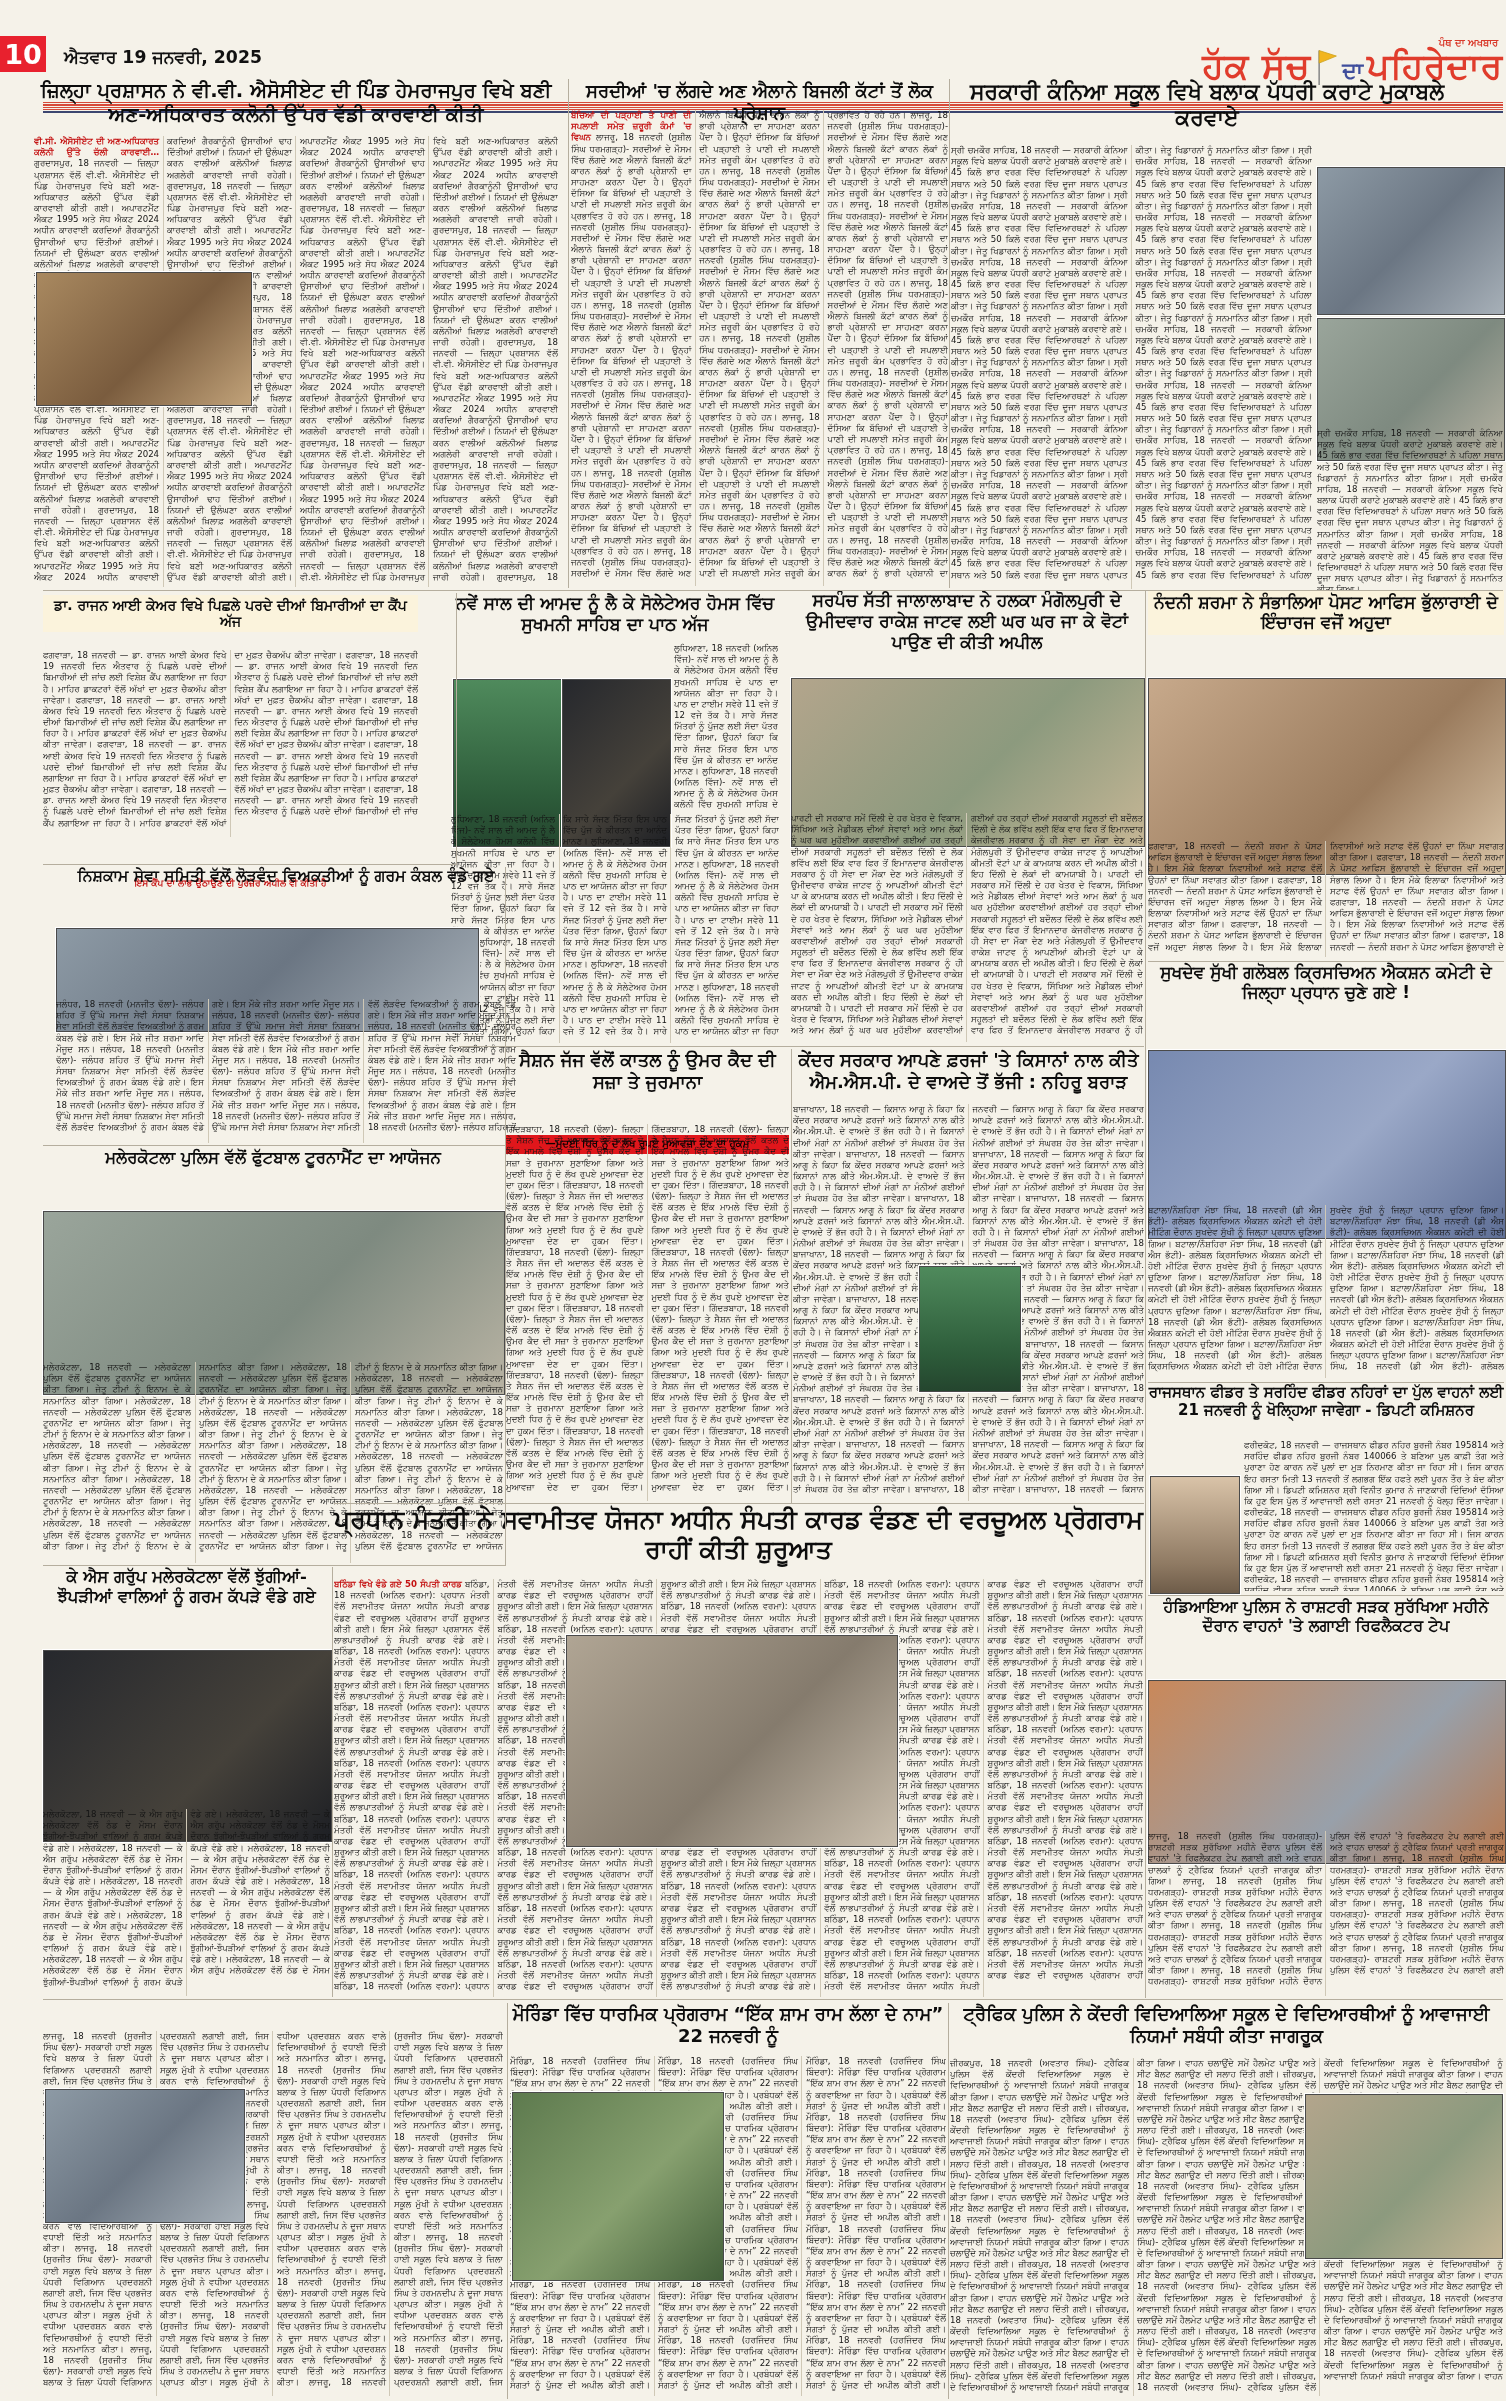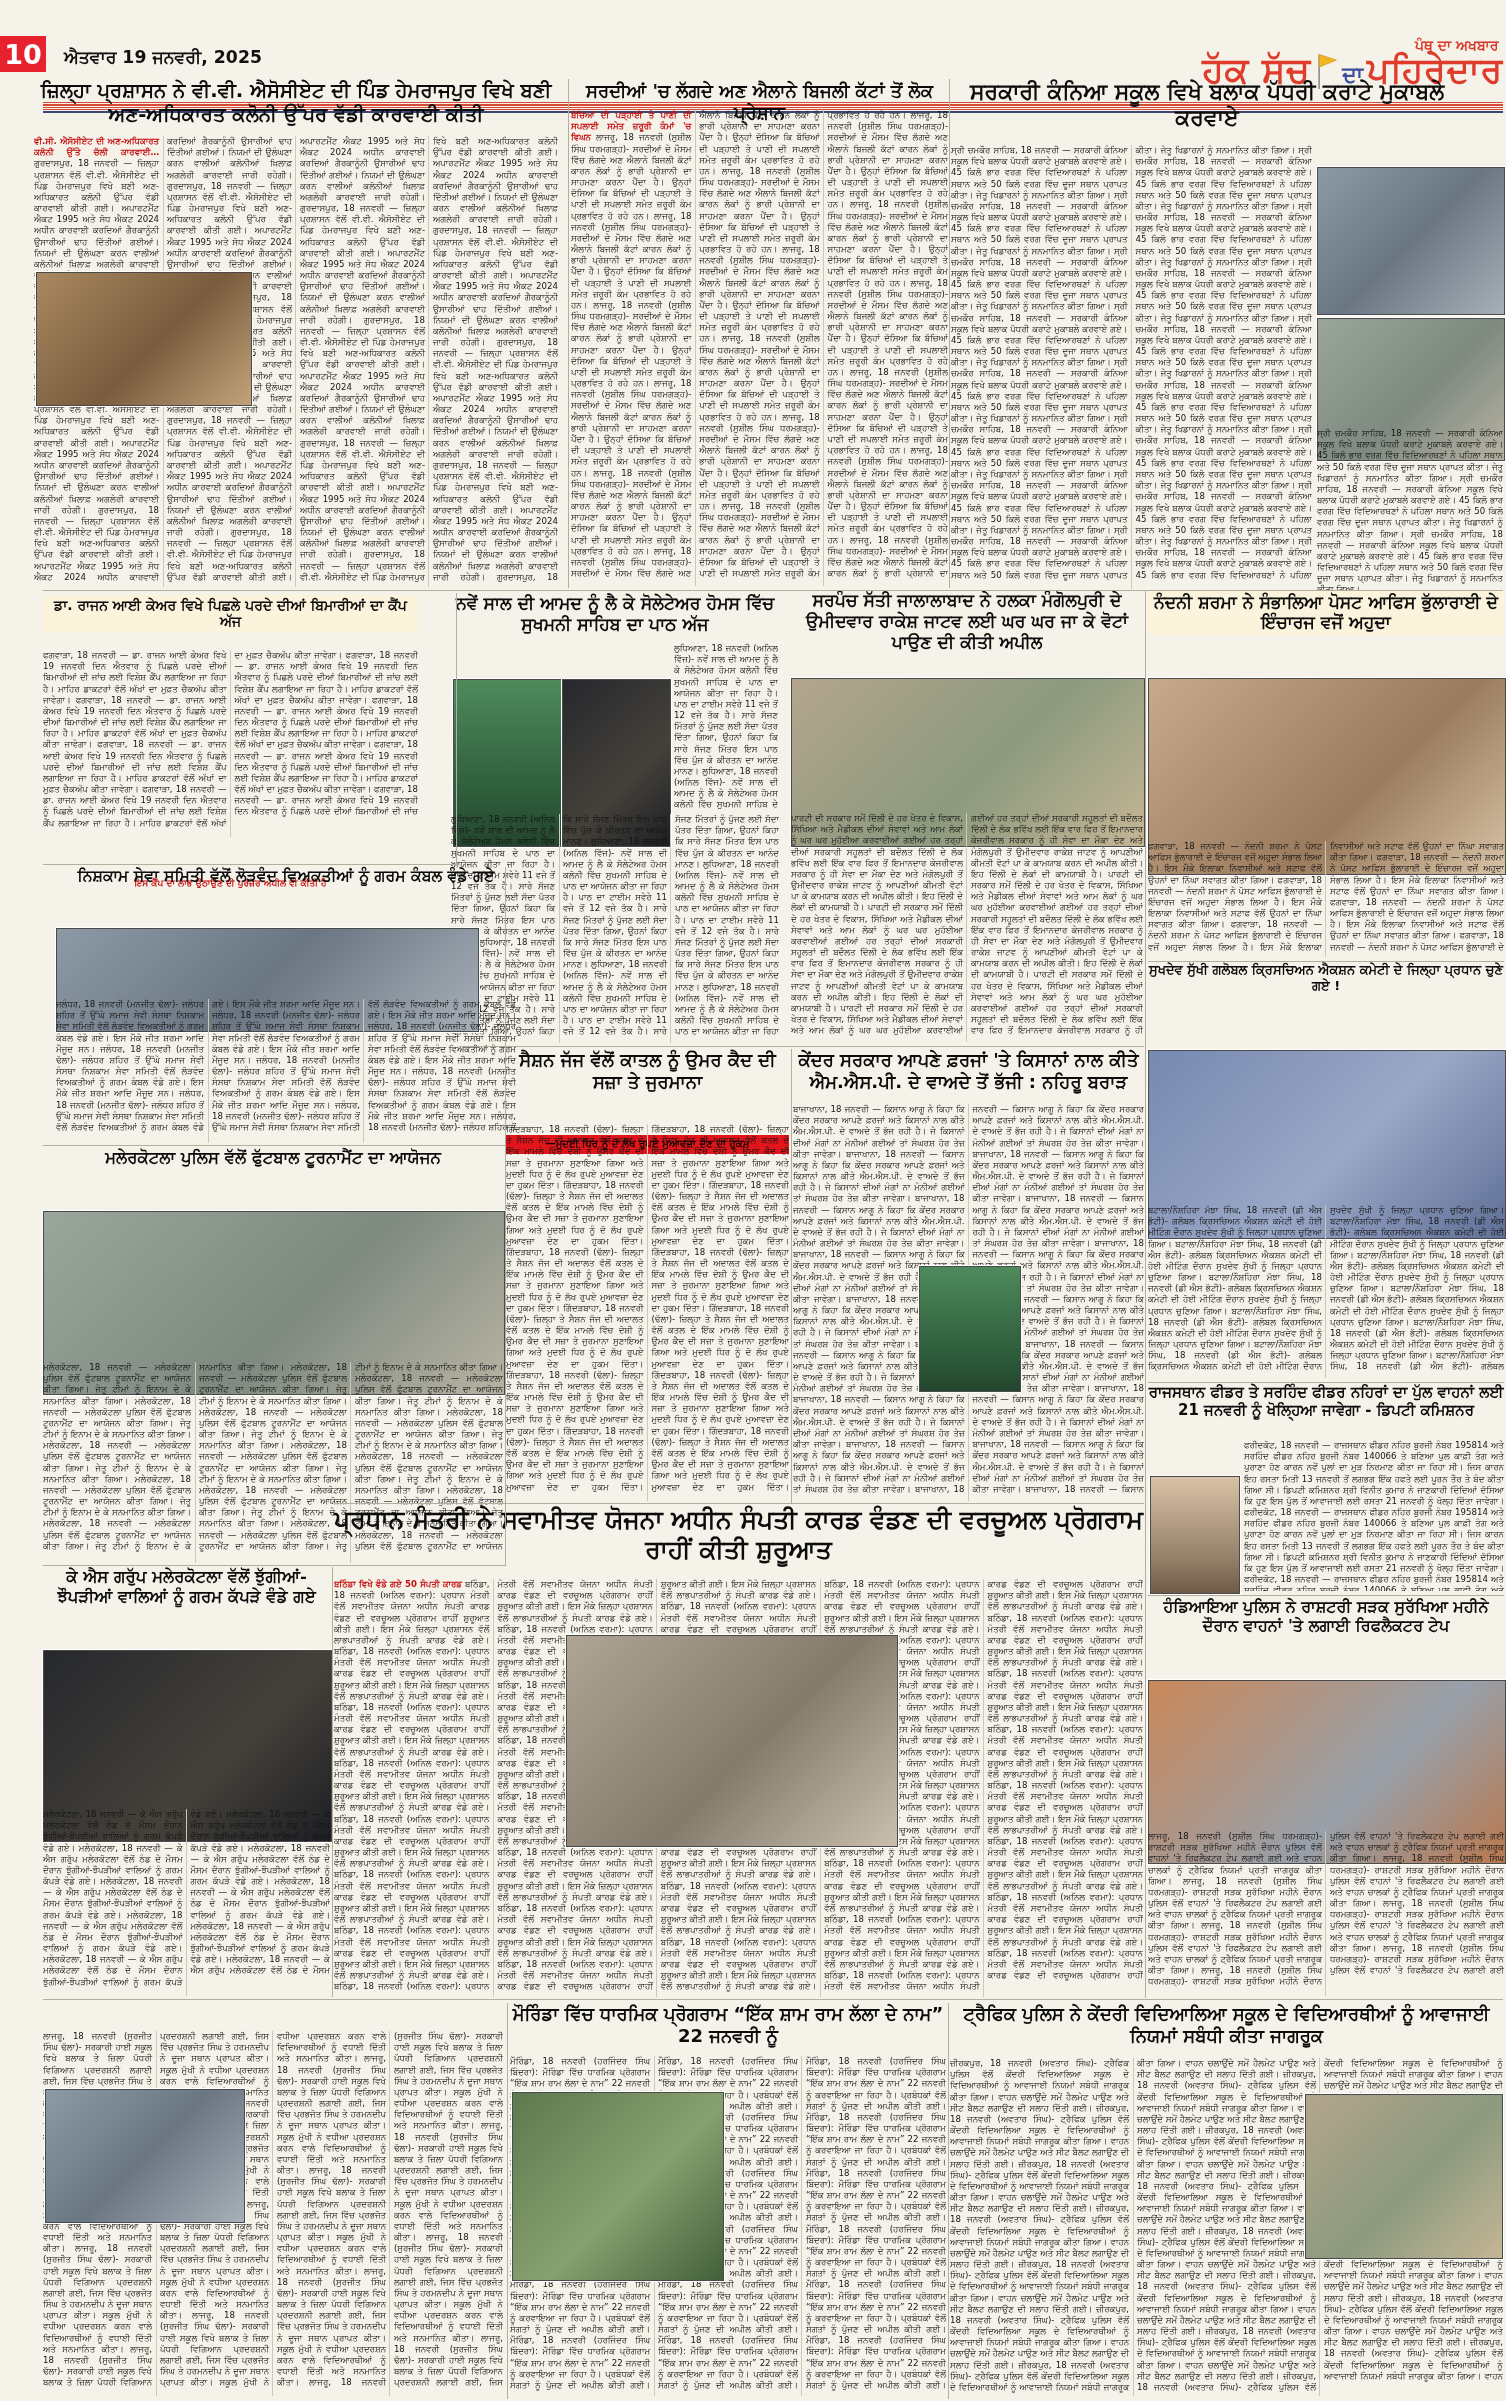--- a/index.html
+++ b/index.html
@@ -4,21 +4,21 @@
 <style>
   html,body{margin:0;padding:0;background:#d8d4c8;}
   #page{position:relative;width:1506px;height:2401px;background:#f5f2e9;overflow:hidden;
         font-family:"DejaVu Sans","Liberation Sans",sans-serif;color:#141414;}
   .abs{position:absolute;margin-top:36px;}
   
   .pagenum{left:0;top:0;width:46px;height:36px;background:#e8212e;color:#fff;
            font-size:27px;font-weight:bold;display:flex;align-items:center;justify-content:center;}
   .pagedate{left:64px;top:11px;font-size:17.3px;font-weight:bold;color:#111;}
   .masthead{left:997px;top:1.6px;width:506px;height:63px;text-align:right;line-height:1;}
-  .masthead .tag{color:#d93a2b;font-size:14px;font-weight:bold;margin:0 4.7px 1.6px 0;}
+  .masthead .tag{color:#d93a2b;font-size:10px;font-weight:bold;margin:0 4.7px 1.6px 0;}
   .masthead .big{font-size:35px;font-weight:800;color:#e03c2c;letter-spacing:0.8px;}
   .masthead .mid{font-size:22px;font-weight:800;color:#3f4e9c;}
   .flag{display:inline-block;vertical-align:top;margin:0 1.6px;}
   .stripe{left:43px;top:66px;width:1460px;height:8.6px;
           background:repeating-linear-gradient(to bottom,#d64a3a 0 1.2px,#f5f2e9 1.2px 2.4px);
           border-bottom:2px solid #3c4670;}
   
   .art{position:absolute;}
   .hl{font-weight:bold;text-align:center;color:#0c0c0c;line-height:1.2;}
   .cream{background:#fbf3dc;padding:1.6px 3.1px;}
@@ -174,21 +174,21 @@
   <section class="art" style="left:334px;top:1505px;width:809px;height:493px;">
     <div class="hl" style="font-size:25px;">ਪ੍ਰਧਾਨ ਮੰਤਰੀ ਨੇ ਸਵਾਮੀਤਵ ਯੋਜਨਾ ਅਧੀਨ ਸੰਪਤੀ ਕਾਰਡ ਵੰਡਣ ਦੀ ਵਰਚੂਅਲ ਪ੍ਰੋਗਰਾਮ ਰਾਹੀਂ ਕੀਤੀ ਸ਼ੁਰੂਆਤ</div>
     <div class="body c5" style="position:absolute;top:74px;width:809px;height:418px;">
       <b class="redlead">ਬਠਿੰਡਾ ਵਿਖੇ ਵੰਡੇ ਗਏ 50 ਸੰਪਤੀ ਕਾਰਡ</b>
       <span>ਬਠਿੰਡਾ, 18 ਜਨਵਰੀ (ਅਨਿਲ ਵਰਮਾ): ਪ੍ਰਧਾਨ ਮੰਤਰੀ ਵੱਲੋਂ ਸਵਾਮੀਤਵ ਯੋਜਨਾ ਅਧੀਨ ਸੰਪਤੀ ਕਾਰਡ ਵੰਡਣ ਦੀ ਵਰਚੂਅਲ ਪ੍ਰੋਗਰਾਮ ਰਾਹੀਂ ਸ਼ੁਰੂਆਤ ਕੀਤੀ ਗਈ। ਇਸ ਮੌਕੇ ਜ਼ਿਲ੍ਹਾ ਪ੍ਰਸ਼ਾਸਨ ਵੱਲੋਂ ਲਾਭਪਾਤਰੀਆਂ ਨੂੰ ਸੰਪਤੀ ਕਾਰਡ ਵੰਡੇ ਗਏ। ਬਠਿੰਡਾ, 18 ਜਨਵਰੀ (ਅਨਿਲ ਵਰਮਾ): ਪ੍ਰਧਾਨ ਮੰਤਰੀ ਵੱਲੋਂ ਸਵਾਮੀਤਵ ਯੋਜਨਾ ਅਧੀਨ ਸੰਪਤੀ ਕਾਰਡ ਵੰਡਣ ਦੀ ਵਰਚੂਅਲ ਪ੍ਰੋਗਰਾਮ ਰਾਹੀਂ ਸ਼ੁਰੂਆਤ ਕੀਤੀ ਗਈ। ਇਸ ਮੌਕੇ ਜ਼ਿਲ੍ਹਾ ਪ੍ਰਸ਼ਾਸਨ ਵੱਲੋਂ ਲਾਭਪਾਤਰੀਆਂ ਨੂੰ ਸੰਪਤੀ ਕਾਰਡ ਵੰਡੇ ਗਏ। ਬਠਿੰਡਾ, 18 ਜਨਵਰੀ (ਅਨਿਲ ਵਰਮਾ): ਪ੍ਰਧਾਨ ਮੰਤਰੀ ਵੱਲੋਂ ਸਵਾਮੀਤਵ ਯੋਜਨਾ ਅਧੀਨ ਸੰਪਤੀ ਕਾਰਡ ਵੰਡਣ ਦੀ ਵਰਚੂਅਲ ਪ੍ਰੋਗਰਾਮ ਰਾਹੀਂ ਸ਼ੁਰੂਆਤ ਕੀਤੀ ਗਈ। ਇਸ ਮੌਕੇ ਜ਼ਿਲ੍ਹਾ ਪ੍ਰਸ਼ਾਸਨ ਵੱਲੋਂ ਲਾਭਪਾਤਰੀਆਂ ਨੂੰ ਸੰਪਤੀ ਕਾਰਡ ਵੰਡੇ ਗਏ। ਬਠਿੰਡਾ, 18 ਜਨਵਰੀ (ਅਨਿਲ ਵਰਮਾ): ਪ੍ਰਧਾਨ ਮੰਤਰੀ ਵੱਲੋਂ ਸਵਾਮੀਤਵ ਯੋਜਨਾ ਅਧੀਨ ਸੰਪਤੀ ਕਾਰਡ ਵੰਡਣ ਦੀ ਵਰਚੂਅਲ ਪ੍ਰੋਗਰਾਮ ਰਾਹੀਂ ਸ਼ੁਰੂਆਤ ਕੀਤੀ ਗਈ। ਇਸ ਮੌਕੇ ਜ਼ਿਲ੍ਹਾ ਪ੍ਰਸ਼ਾਸਨ ਵੱਲੋਂ ਲਾਭਪਾਤਰੀਆਂ ਨੂੰ ਸੰਪਤੀ ਕਾਰਡ ਵੰਡੇ ਗਏ। ਬਠਿੰਡਾ, 18 ਜਨਵਰੀ (ਅਨਿਲ ਵਰਮਾ): ਪ੍ਰਧਾਨ ਮੰਤਰੀ ਵੱਲੋਂ ਸਵਾਮੀਤਵ ਯੋਜਨਾ ਅਧੀਨ ਸੰਪਤੀ ਕਾਰਡ ਵੰਡਣ ਦੀ ਵਰਚੂਅਲ ਪ੍ਰੋਗਰਾਮ ਰਾਹੀਂ ਸ਼ੁਰੂਆਤ ਕੀਤੀ ਗਈ। ਇਸ ਮੌਕੇ ਜ਼ਿਲ੍ਹਾ ਪ੍ਰਸ਼ਾਸਨ ਵੱਲੋਂ ਲਾਭਪਾਤਰੀਆਂ ਨੂੰ ਸੰਪਤੀ ਕਾਰਡ ਵੰਡੇ ਗਏ। ਬਠਿੰਡਾ, 18 ਜਨਵਰੀ (ਅਨਿਲ ਵਰਮਾ): ਪ੍ਰਧਾਨ ਮੰਤਰੀ ਵੱਲੋਂ ਸਵਾਮੀਤਵ ਯੋਜਨਾ ਅਧੀਨ ਸੰਪਤੀ ਕਾਰਡ ਵੰਡਣ ਦੀ ਵਰਚੂਅਲ ਪ੍ਰੋਗਰਾਮ ਰਾਹੀਂ ਸ਼ੁਰੂਆਤ ਕੀਤੀ ਗਈ। ਇਸ ਮੌਕੇ ਜ਼ਿਲ੍ਹਾ ਪ੍ਰਸ਼ਾਸਨ ਵੱਲੋਂ ਲਾਭਪਾਤਰੀਆਂ ਨੂੰ ਸੰਪਤੀ ਕਾਰਡ ਵੰਡੇ ਗਏ। ਬਠਿੰਡਾ, 18 ਜਨਵਰੀ (ਅਨਿਲ ਵਰਮਾ): ਪ੍ਰਧਾਨ ਮੰਤਰੀ ਵੱਲੋਂ ਸਵਾਮੀਤਵ ਯੋਜਨਾ ਅਧੀਨ ਸੰਪਤੀ ਕਾਰਡ ਵੰਡਣ ਦੀ ਵਰਚੂਅਲ ਪ੍ਰੋਗਰਾਮ ਰਾਹੀਂ ਸ਼ੁਰੂਆਤ ਕੀਤੀ ਗਈ। ਇਸ ਮੌਕੇ ਜ਼ਿਲ੍ਹਾ ਪ੍ਰਸ਼ਾਸਨ ਵੱਲੋਂ ਲਾਭਪਾਤਰੀਆਂ ਨੂੰ ਸੰਪਤੀ ਕਾਰਡ ਵੰਡੇ ਗਏ। ਬਠਿੰਡਾ, 18 ਜਨਵਰੀ (ਅਨਿਲ ਵਰਮਾ): ਪ੍ਰਧਾਨ ਮੰਤਰੀ ਵੱਲੋਂ ਸਵਾਮੀਤਵ ਯੋਜਨਾ ਅਧੀਨ ਸੰਪਤੀ ਕਾਰਡ ਵੰਡਣ ਦੀ ਵਰਚੂਅਲ ਪ੍ਰੋਗਰਾਮ ਰਾਹੀਂ ਸ਼ੁਰੂਆਤ ਕੀਤੀ ਗਈ। ਇਸ ਮੌਕੇ ਜ਼ਿਲ੍ਹਾ ਪ੍ਰਸ਼ਾਸਨ ਵੱਲੋਂ ਲਾਭਪਾਤਰੀਆਂ ਨੂੰ ਸੰਪਤੀ ਕਾਰਡ ਵੰਡੇ ਗਏ। ਬਠਿੰਡਾ, 18 ਜਨਵਰੀ (ਅਨਿਲ ਵਰਮਾ): ਪ੍ਰਧਾਨ ਮੰਤਰੀ ਵੱਲੋਂ ਸਵਾਮੀਤਵ ਯੋਜਨਾ ਅਧੀਨ ਸੰਪਤੀ ਕਾਰਡ ਵੰਡਣ ਦੀ ਵਰਚੂਅਲ ਪ੍ਰੋਗਰਾਮ ਰਾਹੀਂ ਸ਼ੁਰੂਆਤ ਕੀਤੀ ਗਈ। ਇਸ ਮੌਕੇ ਜ਼ਿਲ੍ਹਾ ਪ੍ਰਸ਼ਾਸਨ ਵੱਲੋਂ ਲਾਭਪਾਤਰੀਆਂ ਨੂੰ ਸੰਪਤੀ ਕਾਰਡ ਵੰਡੇ ਗਏ। ਬਠਿੰਡਾ, 18 ਜਨਵਰੀ (ਅਨਿਲ ਵਰਮਾ): ਪ੍ਰਧਾਨ ਮੰਤਰੀ ਵੱਲੋਂ ਸਵਾਮੀਤਵ ਯੋਜਨਾ ਅਧੀਨ ਸੰਪਤੀ ਕਾਰਡ ਵੰਡਣ ਦੀ ਵਰਚੂਅਲ ਪ੍ਰੋਗਰਾਮ ਰਾਹੀਂ ਸ਼ੁਰੂਆਤ ਕੀਤੀ ਗਈ। ਇਸ ਮੌਕੇ ਜ਼ਿਲ੍ਹਾ ਪ੍ਰਸ਼ਾਸਨ ਵੱਲੋਂ ਲਾਭਪਾਤਰੀਆਂ ਨੂੰ ਸੰਪਤੀ ਕਾਰਡ ਵੰਡੇ ਗਏ। ਬਠਿੰਡਾ, 18 ਜਨਵਰੀ (ਅਨਿਲ ਵਰਮਾ): ਪ੍ਰਧਾਨ ਮੰਤਰੀ ਵੱਲੋਂ ਸਵਾਮੀਤਵ ਯੋਜਨਾ ਅਧੀਨ ਸੰਪਤੀ ਕਾਰਡ ਵੰਡਣ ਦੀ ਵਰਚੂਅਲ ਪ੍ਰੋਗਰਾਮ ਰਾਹੀਂ ਸ਼ੁਰੂਆਤ ਕੀਤੀ ਗਈ। ਇਸ ਮੌਕੇ ਜ਼ਿਲ੍ਹਾ ਪ੍ਰਸ਼ਾਸਨ ਵੱਲੋਂ ਲਾਭਪਾਤਰੀਆਂ ਨੂੰ ਸੰਪਤੀ ਕਾਰਡ ਵੰਡੇ ਗਏ। ਬਠਿੰਡਾ, 18 ਜਨਵਰੀ (ਅਨਿਲ ਵਰਮਾ): ਪ੍ਰਧਾਨ ਮੰਤਰੀ ਵੱਲੋਂ ਸਵਾਮੀਤਵ ਯੋਜਨਾ ਅਧੀਨ ਸੰਪਤੀ ਕਾਰਡ ਵੰਡਣ ਦੀ ਵਰਚੂਅਲ ਪ੍ਰੋਗਰਾਮ ਰਾਹੀਂ ਸ਼ੁਰੂਆਤ ਕੀਤੀ ਗਈ। ਇਸ ਮੌਕੇ ਜ਼ਿਲ੍ਹਾ ਪ੍ਰਸ਼ਾਸਨ ਵੱਲੋਂ ਲਾਭਪਾਤਰੀਆਂ ਨੂੰ ਸੰਪਤੀ ਕਾਰਡ ਵੰਡੇ ਗਏ। ਬਠਿੰਡਾ, 18 ਜਨਵਰੀ (ਅਨਿਲ ਵਰਮਾ): ਪ੍ਰਧਾਨ ਮੰਤਰੀ ਵੱਲੋਂ ਸਵਾਮੀਤਵ ਯੋਜਨਾ ਅਧੀਨ ਸੰਪਤੀ ਕਾਰਡ ਵੰਡਣ ਦੀ ਵਰਚੂਅਲ ਪ੍ਰੋਗਰਾਮ ਰਾਹੀਂ ਸ਼ੁਰੂਆਤ ਕੀਤੀ ਗਈ। ਇਸ ਮੌਕੇ ਜ਼ਿਲ੍ਹਾ ਪ੍ਰਸ਼ਾਸਨ ਵੱਲੋਂ ਲਾਭਪਾਤਰੀਆਂ ਨੂੰ ਸੰਪਤੀ ਕਾਰਡ ਵੰਡੇ ਗਏ। ਬਠਿੰਡਾ, 18 ਜਨਵਰੀ (ਅਨਿਲ ਵਰਮਾ): ਪ੍ਰਧਾਨ ਮੰਤਰੀ ਵੱਲੋਂ ਸਵਾਮੀਤਵ ਯੋਜਨਾ ਅਧੀਨ ਸੰਪਤੀ ਕਾਰਡ ਵੰਡਣ ਦੀ ਵਰਚੂਅਲ ਪ੍ਰੋਗਰਾਮ ਰਾਹੀਂ ਸ਼ੁਰੂਆਤ ਕੀਤੀ ਗਈ। ਇਸ ਮੌਕੇ ਜ਼ਿਲ੍ਹਾ ਪ੍ਰਸ਼ਾਸਨ ਵੱਲੋਂ ਲਾਭਪਾਤਰੀਆਂ ਨੂੰ ਸੰਪਤੀ ਕਾਰਡ ਵੰਡੇ ਗਏ। ਬਠਿੰਡਾ, 18 ਜਨਵਰੀ (ਅਨਿਲ ਵਰਮਾ): ਪ੍ਰਧਾਨ ਮੰਤਰੀ ਵੱਲੋਂ ਸਵਾਮੀਤਵ ਯੋਜਨਾ ਅਧੀਨ ਸੰਪਤੀ ਕਾਰਡ ਵੰਡਣ ਦੀ ਵਰਚੂਅਲ ਪ੍ਰੋਗਰਾਮ ਰਾਹੀਂ ਸ਼ੁਰੂਆਤ ਕੀਤੀ ਗਈ। ਇਸ ਮੌਕੇ ਜ਼ਿਲ੍ਹਾ ਪ੍ਰਸ਼ਾਸਨ ਵੱਲੋਂ ਲਾਭਪਾਤਰੀਆਂ ਨੂੰ ਸੰਪਤੀ ਕਾਰਡ ਵੰਡੇ ਗਏ। ਬਠਿੰਡਾ, 18 ਜਨਵਰੀ (ਅਨਿਲ ਵਰਮਾ): ਪ੍ਰਧਾਨ ਮੰਤਰੀ ਵੱਲੋਂ ਸਵਾਮੀਤਵ ਯੋਜਨਾ ਅਧੀਨ ਸੰਪਤੀ ਕਾਰਡ ਵੰਡਣ ਦੀ ਵਰਚੂਅਲ ਪ੍ਰੋਗਰਾਮ ਰਾਹੀਂ ਸ਼ੁਰੂਆਤ ਕੀਤੀ ਗਈ। ਇਸ ਮੌਕੇ ਜ਼ਿਲ੍ਹਾ ਪ੍ਰਸ਼ਾਸਨ ਵੱਲੋਂ ਲਾਭਪਾਤਰੀਆਂ ਨੂੰ ਸੰਪਤੀ ਕਾਰਡ ਵੰਡੇ ਗਏ। ਬਠਿੰਡਾ, 18 ਜਨਵਰੀ (ਅਨਿਲ ਵਰਮਾ): ਪ੍ਰਧਾਨ ਮੰਤਰੀ ਵੱਲੋਂ ਸਵਾਮੀਤਵ ਯੋਜਨਾ ਅਧੀਨ ਸੰਪਤੀ ਕਾਰਡ ਵੰਡਣ ਦੀ ਵਰਚੂਅਲ ਪ੍ਰੋਗਰਾਮ ਰਾਹੀਂ ਸ਼ੁਰੂਆਤ ਕੀਤੀ ਗਈ। ਇਸ ਮੌਕੇ ਜ਼ਿਲ੍ਹਾ ਪ੍ਰਸ਼ਾਸਨ ਵੱਲੋਂ ਲਾਭਪਾਤਰੀਆਂ ਨੂੰ ਸੰਪਤੀ ਕਾਰਡ ਵੰਡੇ ਗਏ। ਬਠਿੰਡਾ, 18 ਜਨਵਰੀ (ਅਨਿਲ ਵਰਮਾ): ਪ੍ਰਧਾਨ ਮੰਤਰੀ ਵੱਲੋਂ ਸਵਾਮੀਤਵ ਯੋਜਨਾ ਅਧੀਨ ਸੰਪਤੀ ਕਾਰਡ ਵੰਡਣ ਦੀ ਵਰਚੂਅਲ ਪ੍ਰੋਗਰਾਮ ਰਾਹੀਂ ਸ਼ੁਰੂਆਤ ਕੀਤੀ ਗਈ। ਇਸ ਮੌਕੇ ਜ਼ਿਲ੍ਹਾ ਪ੍ਰਸ਼ਾਸਨ ਵੱਲੋਂ ਲਾਭਪਾਤਰੀਆਂ ਨੂੰ ਸੰਪਤੀ ਕਾਰਡ ਵੰਡੇ ਗਏ। ਬਠਿੰਡਾ, 18 ਜਨਵਰੀ (ਅਨਿਲ ਵਰਮਾ): ਪ੍ਰਧਾਨ ਮੰਤਰੀ ਵੱਲੋਂ ਸਵਾਮੀਤਵ ਯੋਜਨਾ ਅਧੀਨ ਸੰਪਤੀ ਕਾਰਡ ਵੰਡਣ ਦੀ ਵਰਚੂਅਲ ਪ੍ਰੋਗਰਾਮ ਰਾਹੀਂ ਸ਼ੁਰੂਆਤ ਕੀਤੀ ਗਈ। ਇਸ ਮੌਕੇ ਜ਼ਿਲ੍ਹਾ ਪ੍ਰਸ਼ਾਸਨ ਵੱਲੋਂ ਲਾਭਪਾਤਰੀਆਂ ਨੂੰ ਸੰਪਤੀ ਕਾਰਡ ਵੰਡੇ ਗਏ। ਬਠਿੰਡਾ, 18 ਜਨਵਰੀ (ਅਨਿਲ ਵਰਮਾ): ਪ੍ਰਧਾਨ ਮੰਤਰੀ ਵੱਲੋਂ ਸਵਾਮੀਤਵ ਯੋਜਨਾ ਅਧੀਨ ਸੰਪਤੀ ਕਾਰਡ ਵੰਡਣ ਦੀ ਵਰਚੂਅਲ ਪ੍ਰੋਗਰਾਮ ਰਾਹੀਂ ਸ਼ੁਰੂਆਤ ਕੀਤੀ ਗਈ। ਇਸ ਮੌਕੇ ਜ਼ਿਲ੍ਹਾ ਪ੍ਰਸ਼ਾਸਨ ਵੱਲੋਂ ਲਾਭਪਾਤਰੀਆਂ ਨੂੰ ਸੰਪਤੀ ਕਾਰਡ ਵੰਡੇ ਗਏ। ਬਠਿੰਡਾ, 18 ਜਨਵਰੀ (ਅਨਿਲ ਵਰਮਾ): ਪ੍ਰਧਾਨ ਮੰਤਰੀ ਵੱਲੋਂ ਸਵਾਮੀਤਵ ਯੋਜਨਾ ਅਧੀਨ ਸੰਪਤੀ ਕਾਰਡ ਵੰਡਣ ਦੀ ਵਰਚੂਅਲ ਪ੍ਰੋਗਰਾਮ ਰਾਹੀਂ ਸ਼ੁਰੂਆਤ ਕੀਤੀ ਗਈ। ਇਸ ਮੌਕੇ ਜ਼ਿਲ੍ਹਾ ਪ੍ਰਸ਼ਾਸਨ ਵੱਲੋਂ ਲਾਭਪਾਤਰੀਆਂ ਨੂੰ ਸੰਪਤੀ ਕਾਰਡ ਵੰਡੇ ਗਏ। ਬਠਿੰਡਾ, 18 ਜਨਵਰੀ (ਅਨਿਲ ਵਰਮਾ): ਪ੍ਰਧਾਨ ਮੰਤਰੀ ਵੱਲੋਂ ਸਵਾਮੀਤਵ ਯੋਜਨਾ ਅਧੀਨ ਸੰਪਤੀ ਕਾਰਡ ਵੰਡਣ ਦੀ ਵਰਚੂਅਲ ਪ੍ਰੋਗਰਾਮ ਰਾਹੀਂ ਸ਼ੁਰੂਆਤ ਕੀਤੀ ਗਈ। ਇਸ ਮੌਕੇ ਜ਼ਿਲ੍ਹਾ ਪ੍ਰਸ਼ਾਸਨ ਵੱਲੋਂ ਲਾਭਪਾਤਰੀਆਂ ਨੂੰ ਸੰਪਤੀ ਕਾਰਡ ਵੰਡੇ ਗਏ। ਬਠਿੰਡਾ, 18 ਜਨਵਰੀ (ਅਨਿਲ ਵਰਮਾ): ਪ੍ਰਧਾਨ ਮੰਤਰੀ ਵੱਲੋਂ ਸਵਾਮੀਤਵ ਯੋਜਨਾ ਅਧੀਨ ਸੰਪਤੀ ਕਾਰਡ ਵੰਡਣ ਦੀ ਵਰਚੂਅਲ ਪ੍ਰੋਗਰਾਮ ਰਾਹੀਂ ਸ਼ੁਰੂਆਤ ਕੀਤੀ ਗਈ। ਇਸ ਮੌਕੇ ਜ਼ਿਲ੍ਹਾ ਪ੍ਰਸ਼ਾਸਨ ਵੱਲੋਂ ਲਾਭਪਾਤਰੀਆਂ ਨੂੰ ਸੰਪਤੀ ਕਾਰਡ ਵੰਡੇ ਗਏ। ਬਠਿੰਡਾ, 18 ਜਨਵਰੀ (ਅਨਿਲ ਵਰਮਾ): ਪ੍ਰਧਾਨ ਮੰਤਰੀ ਵੱਲੋਂ ਸਵਾਮੀਤਵ ਯੋਜਨਾ ਅਧੀਨ ਸੰਪਤੀ ਕਾਰਡ ਵੰਡਣ ਦੀ ਵਰਚੂਅਲ ਪ੍ਰੋਗਰਾਮ ਰਾਹੀਂ ਸ਼ੁਰੂਆਤ ਕੀਤੀ ਗਈ। ਇਸ ਮੌਕੇ ਜ਼ਿਲ੍ਹਾ ਪ੍ਰਸ਼ਾਸਨ ਵੱਲੋਂ ਲਾਭਪਾਤਰੀਆਂ ਨੂੰ ਸੰਪਤੀ ਕਾਰਡ ਵੰਡੇ ਗਏ। ਬਠਿੰਡਾ, 18 ਜਨਵਰੀ (ਅਨਿਲ ਵਰਮਾ): ਪ੍ਰਧਾਨ ਮੰਤਰੀ ਵੱਲੋਂ ਸਵਾਮੀਤਵ ਯੋਜਨਾ ਅਧੀਨ ਸੰਪਤੀ ਕਾਰਡ ਵੰਡਣ ਦੀ ਵਰਚੂਅਲ ਪ੍ਰੋਗਰਾਮ ਰਾਹੀਂ ਸ਼ੁਰੂਆਤ ਕੀਤੀ ਗਈ। ਇਸ ਮੌਕੇ ਜ਼ਿਲ੍ਹਾ ਪ੍ਰਸ਼ਾਸਨ ਵੱਲੋਂ ਲਾਭਪਾਤਰੀਆਂ ਨੂੰ ਸੰਪਤੀ ਕਾਰਡ ਵੰਡੇ ਗਏ। ਬਠਿੰਡਾ, 18 ਜਨਵਰੀ (ਅਨਿਲ ਵਰਮਾ): ਪ੍ਰਧਾਨ ਮੰਤਰੀ ਵੱਲੋਂ ਸਵਾਮੀਤਵ ਯੋਜਨਾ ਅਧੀਨ ਸੰਪਤੀ ਕਾਰਡ ਵੰਡਣ ਦੀ ਵਰਚੂਅਲ ਪ੍ਰੋਗਰਾਮ ਰਾਹੀਂ ਸ਼ੁਰੂਆਤ ਕੀਤੀ ਗਈ। ਇਸ ਮੌਕੇ ਜ਼ਿਲ੍ਹਾ ਪ੍ਰਸ਼ਾਸਨ ਵੱਲੋਂ ਲਾਭਪਾਤਰੀਆਂ ਨੂੰ ਸੰਪਤੀ ਕਾਰਡ ਵੰਡੇ ਗਏ। ਬਠਿੰਡਾ, 18 ਜਨਵਰੀ (ਅਨਿਲ ਵਰਮਾ): ਪ੍ਰਧਾਨ ਮੰਤਰੀ ਵੱਲੋਂ ਸਵਾਮੀਤਵ ਯੋਜਨਾ ਅਧੀਨ ਸੰਪਤੀ ਕਾਰਡ ਵੰਡਣ ਦੀ ਵਰਚੂਅਲ ਪ੍ਰੋਗਰਾਮ ਰਾਹੀਂ ਸ਼ੁਰੂਆਤ ਕੀਤੀ ਗਈ। ਇਸ ਮੌਕੇ ਜ਼ਿਲ੍ਹਾ ਪ੍ਰਸ਼ਾਸਨ ਵੱਲੋਂ ਲਾਭਪਾਤਰੀਆਂ ਨੂੰ ਸੰਪਤੀ ਕਾਰਡ ਵੰਡੇ ਗਏ। ਬਠਿੰਡਾ, 18 ਜਨਵਰੀ (ਅਨਿਲ ਵਰਮਾ): ਪ੍ਰਧਾਨ ਮੰਤਰੀ ਵੱਲੋਂ ਸਵਾਮੀਤਵ ਯੋਜਨਾ ਅਧੀਨ ਸੰਪਤੀ ਕਾਰਡ ਵੰਡਣ ਦੀ ਵਰਚੂਅਲ ਪ੍ਰੋਗਰਾਮ ਰਾਹੀਂ ਸ਼ੁਰੂਆਤ ਕੀਤੀ ਗਈ। ਇਸ ਮੌਕੇ ਜ਼ਿਲ੍ਹਾ ਪ੍ਰਸ਼ਾਸਨ ਵੱਲੋਂ ਲਾਭਪਾਤਰੀਆਂ ਨੂੰ ਸੰਪਤੀ ਕਾਰਡ ਵੰਡੇ ਗਏ। ਬਠਿੰਡਾ, 18 ਜਨਵਰੀ (ਅਨਿਲ ਵਰਮਾ): ਪ੍ਰਧਾਨ ਮੰਤਰੀ ਵੱਲੋਂ ਸਵਾਮੀਤਵ ਯੋਜਨਾ ਅਧੀਨ ਸੰਪਤੀ ਕਾਰਡ ਵੰਡਣ ਦੀ ਵਰਚੂਅਲ ਪ੍ਰੋਗਰਾਮ ਰਾਹੀਂ ਸ਼ੁਰੂਆਤ ਕੀਤੀ ਗਈ। ਇਸ ਮੌਕੇ ਜ਼ਿਲ੍ਹਾ ਪ੍ਰਸ਼ਾਸਨ ਵੱਲੋਂ ਲਾਭਪਾਤਰੀਆਂ ਨੂੰ ਸੰਪਤੀ ਕਾਰਡ ਵੰਡੇ ਗਏ। ਬਠਿੰਡਾ, 18 ਜਨਵਰੀ (ਅਨਿਲ ਵਰਮਾ): ਪ੍ਰਧਾਨ ਮੰਤਰੀ ਵੱਲੋਂ ਸਵਾਮੀਤਵ ਯੋਜਨਾ ਅਧੀਨ ਸੰਪਤੀ ਕਾਰਡ ਵੰਡਣ ਦੀ ਵਰਚੂਅਲ ਪ੍ਰੋਗਰਾਮ ਰਾਹੀਂ ਸ਼ੁਰੂਆਤ ਕੀਤੀ ਗਈ। ਇਸ ਮੌਕੇ ਜ਼ਿਲ੍ਹਾ ਪ੍ਰਸ਼ਾਸਨ ਵੱਲੋਂ ਲਾਭਪਾਤਰੀਆਂ ਨੂੰ ਸੰਪਤੀ ਕਾਰਡ ਵੰਡੇ ਗਏ। ਬਠਿੰਡਾ, 18 ਜਨਵਰੀ (ਅਨਿਲ ਵਰਮਾ): ਪ੍ਰਧਾਨ ਮੰਤਰੀ ਵੱਲੋਂ ਸਵਾਮੀਤਵ ਯੋਜਨਾ ਅਧੀਨ ਸੰਪਤੀ ਕਾਰਡ ਵੰਡਣ ਦੀ ਵਰਚੂਅਲ ਪ੍ਰੋਗਰਾਮ ਰਾਹੀਂ ਸ਼ੁਰੂਆਤ ਕੀਤੀ ਗਈ। ਇਸ ਮੌਕੇ ਜ਼ਿਲ੍ਹਾ ਪ੍ਰਸ਼ਾਸਨ ਵੱਲੋਂ ਲਾਭਪਾਤਰੀਆਂ ਨੂੰ ਸੰਪਤੀ ਕਾਰਡ ਵੰਡੇ ਗਏ। ਬਠਿੰਡਾ, 18 ਜਨਵਰੀ (ਅਨਿਲ ਵਰਮਾ): ਪ੍ਰਧਾਨ ਮੰਤਰੀ ਵੱਲੋਂ ਸਵਾਮੀਤਵ ਯੋਜਨਾ ਅਧੀਨ ਸੰਪਤੀ ਕਾਰਡ ਵੰਡਣ ਦੀ ਵਰਚੂਅਲ ਪ੍ਰੋਗਰਾਮ ਰਾਹੀਂ ਸ਼ੁਰੂਆਤ ਕੀਤੀ ਗਈ। ਇਸ ਮੌਕੇ ਜ਼ਿਲ੍ਹਾ ਪ੍ਰਸ਼ਾਸਨ ਵੱਲੋਂ ਲਾਭਪਾਤਰੀਆਂ ਨੂੰ ਸੰਪਤੀ ਕਾਰਡ ਵੰਡੇ ਗਏ। ਬਠਿੰਡਾ, 18 ਜਨਵਰੀ (ਅਨਿਲ ਵਰਮਾ): ਪ੍ਰਧਾਨ ਮੰਤਰੀ ਵੱਲੋਂ ਸਵਾਮੀਤਵ ਯੋਜਨਾ ਅਧੀਨ ਸੰਪਤੀ ਕਾਰਡ ਵੰਡਣ ਦੀ ਵਰਚੂਅਲ ਪ੍ਰੋਗਰਾਮ ਰਾਹੀਂ ਸ਼ੁਰੂਆਤ ਕੀਤੀ ਗਈ। ਇਸ ਮੌਕੇ ਜ਼ਿਲ੍ਹਾ ਪ੍ਰਸ਼ਾਸਨ ਵੱਲੋਂ ਲਾਭਪਾਤਰੀਆਂ ਨੂੰ ਸੰਪਤੀ ਕਾਰਡ ਵੰਡੇ ਗਏ। ਬਠਿੰਡਾ, 18 ਜਨਵਰੀ (ਅਨਿਲ ਵਰਮਾ): ਪ੍ਰਧਾਨ ਮੰਤਰੀ ਵੱਲੋਂ ਸਵਾਮੀਤਵ ਯੋਜਨਾ ਅਧੀਨ ਸੰਪਤੀ ਕਾਰਡ ਵੰਡਣ ਦੀ ਵਰਚੂਅਲ ਪ੍ਰੋਗਰਾਮ ਰਾਹੀਂ ਸ਼ੁਰੂਆਤ ਕੀਤੀ ਗਈ। ਇਸ ਮੌਕੇ ਜ਼ਿਲ੍ਹਾ ਪ੍ਰਸ਼ਾਸਨ ਵੱਲੋਂ ਲਾਭਪਾਤਰੀਆਂ ਨੂੰ ਸੰਪਤੀ ਕਾਰਡ ਵੰਡੇ ਗਏ। ਬਠਿੰਡਾ, 18 ਜਨਵਰੀ (ਅਨਿਲ ਵਰਮਾ): ਪ੍ਰਧਾਨ ਮੰਤਰੀ ਵੱਲੋਂ ਸਵਾਮੀਤਵ ਯੋਜਨਾ ਅਧੀਨ ਸੰਪਤੀ ਕਾਰਡ ਵੰਡਣ ਦੀ ਵਰਚੂਅਲ ਪ੍ਰੋਗਰਾਮ ਰਾਹੀਂ ਸ਼ੁਰੂਆਤ ਕੀਤੀ ਗਈ। ਇਸ ਮੌਕੇ ਜ਼ਿਲ੍ਹਾ ਪ੍ਰਸ਼ਾਸਨ ਵੱਲੋਂ ਲਾਭਪਾਤਰੀਆਂ ਨੂੰ ਸੰਪਤੀ ਕਾਰਡ ਵੰਡੇ ਗਏ। ਬਠਿੰਡਾ, 18 ਜਨਵਰੀ (ਅਨਿਲ ਵਰਮਾ): ਪ੍ਰਧਾਨ ਮੰਤਰੀ ਵੱਲੋਂ ਸਵਾਮੀਤਵ ਯੋਜਨਾ ਅਧੀਨ ਸੰਪਤੀ ਕਾਰਡ ਵੰਡਣ ਦੀ ਵਰਚੂਅਲ ਪ੍ਰੋਗਰਾਮ ਰਾਹੀਂ ਸ਼ੁਰੂਆਤ ਕੀਤੀ ਗਈ। ਇਸ ਮੌਕੇ ਜ਼ਿਲ੍ਹਾ ਪ੍ਰਸ਼ਾਸਨ ਵੱਲੋਂ ਲਾਭਪਾਤਰੀਆਂ ਨੂੰ ਸੰਪਤੀ ਕਾਰਡ ਵੰਡੇ ਗਏ। ਬਠਿੰਡਾ, 18 ਜਨਵਰੀ (ਅਨਿਲ ਵਰਮਾ): ਪ੍ਰਧਾਨ ਮੰਤਰੀ ਵੱਲੋਂ ਸਵਾਮੀਤਵ ਯੋਜਨਾ ਅਧੀਨ ਸੰਪਤੀ ਕਾਰਡ ਵੰਡਣ ਦੀ ਵਰਚੂਅਲ ਪ੍ਰੋਗਰਾਮ ਰਾਹੀਂ ਸ਼ੁਰੂਆਤ ਕੀਤੀ ਗਈ। ਇਸ ਮੌਕੇ ਜ਼ਿਲ੍ਹਾ ਪ੍ਰਸ਼ਾਸਨ ਵੱਲੋਂ ਲਾਭਪਾਤਰੀਆਂ ਨੂੰ ਸੰਪਤੀ ਕਾਰਡ ਵੰਡੇ ਗਏ।</span>
     </div>
     <div class="abs photo ph-meet" style="left:232px;top:94px;width:330px;height:210px;"></div>
   </section>
 
   <section class="art" style="left:1148px;top:962px;width:356px;height:418px;">
-    <div class="hl" style="font-size:13px;">ਸੁਖਦੇਵ ਸੁੱਖੀ ਗਲੋਬਲ ਕ੍ਰਿਸਚਿਅਨ ਐਕਸ਼ਨ ਕਮੇਟੀ ਦੇ ਜਿਲ੍ਹਾ ਪ੍ਰਧਾਨ ਚੁਣੇ ਗਏ !</div>
+    <div class="hl" style="font-size:17px;">ਸੁਖਦੇਵ ਸੁੱਖੀ ਗਲੋਬਲ ਕ੍ਰਿਸਚਿਅਨ ਐਕਸ਼ਨ ਕਮੇਟੀ ਦੇ ਜਿਲ੍ਹਾ ਪ੍ਰਧਾਨ ਚੁਣੇ ਗਏ !</div>
     <div class="abs photo ph-flags" style="top:52px;width:356px;height:187px;"></div>
     <div class="body c2" style="position:absolute;top:243px;width:356px;height:173px;">
       <span>ਬਟਾਲਾ/ਨੌਸ਼ਹਿਰਾ ਮੱਝਾ ਸਿੰਘ, 18 ਜਨਵਰੀ (ਡੀ ਐਸ ਭੱਟੀ)- ਗਲੋਬਲ ਕ੍ਰਿਸਚਿਅਨ ਐਕਸ਼ਨ ਕਮੇਟੀ ਦੀ ਹੋਈ ਮੀਟਿੰਗ ਦੌਰਾਨ ਸੁਖਦੇਵ ਸੁੱਖੀ ਨੂੰ ਜਿਲ੍ਹਾ ਪ੍ਰਧਾਨ ਚੁਣਿਆ ਗਿਆ। ਬਟਾਲਾ/ਨੌਸ਼ਹਿਰਾ ਮੱਝਾ ਸਿੰਘ, 18 ਜਨਵਰੀ (ਡੀ ਐਸ ਭੱਟੀ)- ਗਲੋਬਲ ਕ੍ਰਿਸਚਿਅਨ ਐਕਸ਼ਨ ਕਮੇਟੀ ਦੀ ਹੋਈ ਮੀਟਿੰਗ ਦੌਰਾਨ ਸੁਖਦੇਵ ਸੁੱਖੀ ਨੂੰ ਜਿਲ੍ਹਾ ਪ੍ਰਧਾਨ ਚੁਣਿਆ ਗਿਆ। ਬਟਾਲਾ/ਨੌਸ਼ਹਿਰਾ ਮੱਝਾ ਸਿੰਘ, 18 ਜਨਵਰੀ (ਡੀ ਐਸ ਭੱਟੀ)- ਗਲੋਬਲ ਕ੍ਰਿਸਚਿਅਨ ਐਕਸ਼ਨ ਕਮੇਟੀ ਦੀ ਹੋਈ ਮੀਟਿੰਗ ਦੌਰਾਨ ਸੁਖਦੇਵ ਸੁੱਖੀ ਨੂੰ ਜਿਲ੍ਹਾ ਪ੍ਰਧਾਨ ਚੁਣਿਆ ਗਿਆ। ਬਟਾਲਾ/ਨੌਸ਼ਹਿਰਾ ਮੱਝਾ ਸਿੰਘ, 18 ਜਨਵਰੀ (ਡੀ ਐਸ ਭੱਟੀ)- ਗਲੋਬਲ ਕ੍ਰਿਸਚਿਅਨ ਐਕਸ਼ਨ ਕਮੇਟੀ ਦੀ ਹੋਈ ਮੀਟਿੰਗ ਦੌਰਾਨ ਸੁਖਦੇਵ ਸੁੱਖੀ ਨੂੰ ਜਿਲ੍ਹਾ ਪ੍ਰਧਾਨ ਚੁਣਿਆ ਗਿਆ। ਬਟਾਲਾ/ਨੌਸ਼ਹਿਰਾ ਮੱਝਾ ਸਿੰਘ, 18 ਜਨਵਰੀ (ਡੀ ਐਸ ਭੱਟੀ)- ਗਲੋਬਲ ਕ੍ਰਿਸਚਿਅਨ ਐਕਸ਼ਨ ਕਮੇਟੀ ਦੀ ਹੋਈ ਮੀਟਿੰਗ ਦੌਰਾਨ ਸੁਖਦੇਵ ਸੁੱਖੀ ਨੂੰ ਜਿਲ੍ਹਾ ਪ੍ਰਧਾਨ ਚੁਣਿਆ ਗਿਆ। ਬਟਾਲਾ/ਨੌਸ਼ਹਿਰਾ ਮੱਝਾ ਸਿੰਘ, 18 ਜਨਵਰੀ (ਡੀ ਐਸ ਭੱਟੀ)- ਗਲੋਬਲ ਕ੍ਰਿਸਚਿਅਨ ਐਕਸ਼ਨ ਕਮੇਟੀ ਦੀ ਹੋਈ ਮੀਟਿੰਗ ਦੌਰਾਨ ਸੁਖਦੇਵ ਸੁੱਖੀ ਨੂੰ ਜਿਲ੍ਹਾ ਪ੍ਰਧਾਨ ਚੁਣਿਆ ਗਿਆ। ਬਟਾਲਾ/ਨੌਸ਼ਹਿਰਾ ਮੱਝਾ ਸਿੰਘ, 18 ਜਨਵਰੀ (ਡੀ ਐਸ ਭੱਟੀ)- ਗਲੋਬਲ ਕ੍ਰਿਸਚਿਅਨ ਐਕਸ਼ਨ ਕਮੇਟੀ ਦੀ ਹੋਈ ਮੀਟਿੰਗ ਦੌਰਾਨ ਸੁਖਦੇਵ ਸੁੱਖੀ ਨੂੰ ਜਿਲ੍ਹਾ ਪ੍ਰਧਾਨ ਚੁਣਿਆ ਗਿਆ। ਬਟਾਲਾ/ਨੌਸ਼ਹਿਰਾ ਮੱਝਾ ਸਿੰਘ, 18 ਜਨਵਰੀ (ਡੀ ਐਸ ਭੱਟੀ)- ਗਲੋਬਲ ਕ੍ਰਿਸਚਿਅਨ ਐਕਸ਼ਨ ਕਮੇਟੀ ਦੀ ਹੋਈ ਮੀਟਿੰਗ ਦੌਰਾਨ ਸੁਖਦੇਵ ਸੁੱਖੀ ਨੂੰ ਜਿਲ੍ਹਾ ਪ੍ਰਧਾਨ ਚੁਣਿਆ ਗਿਆ। ਬਟਾਲਾ/ਨੌਸ਼ਹਿਰਾ ਮੱਝਾ ਸਿੰਘ, 18 ਜਨਵਰੀ (ਡੀ ਐਸ ਭੱਟੀ)- ਗਲੋਬਲ ਕ੍ਰਿਸਚਿਅਨ ਐਕਸ਼ਨ ਕਮੇਟੀ ਦੀ ਹੋਈ ਮੀਟਿੰਗ ਦੌਰਾਨ ਸੁਖਦੇਵ ਸੁੱਖੀ ਨੂੰ ਜਿਲ੍ਹਾ ਪ੍ਰਧਾਨ ਚੁਣਿਆ ਗਿਆ। ਬਟਾਲਾ/ਨੌਸ਼ਹਿਰਾ ਮੱਝਾ ਸਿੰਘ, 18 ਜਨਵਰੀ (ਡੀ ਐਸ ਭੱਟੀ)- ਗਲੋਬਲ ਕ੍ਰਿਸਚਿਅਨ ਐਕਸ਼ਨ ਕਮੇਟੀ ਦੀ ਹੋਈ ਮੀਟਿੰਗ ਦੌਰਾਨ ਸੁਖਦੇਵ ਸੁੱਖੀ ਨੂੰ ਜਿਲ੍ਹਾ ਪ੍ਰਧਾਨ ਚੁਣਿਆ ਗਿਆ।</span>
     </div>
   </section>
 
   <section class="art" style="left:1148px;top:1383px;width:356px;height:210px;">
     <div class="hl" style="font-size:15px;">ਰਾਜਸਥਾਨ ਫੀਡਰ ਤੇ ਸਰਹਿੰਦ ਫੀਡਰ ਨਹਿਰਾਂ ਦਾ ਪੁੱਲ ਵਾਹਨਾਂ ਲਈ 21 ਜਨਵਰੀ ਨੂੰ ਖੋਲ੍ਹਿਆ ਜਾਵੇਗਾ - ਡਿਪਟੀ ਕਮਿਸ਼ਨਰ</div>
     <div class="abs photo ph-portrait" style="left:1.6px;top:57px;width:88px;height:116px;"></div>
     <div class="body" style="position:absolute;left:96px;top:57px;width:260px;height:151px;">

